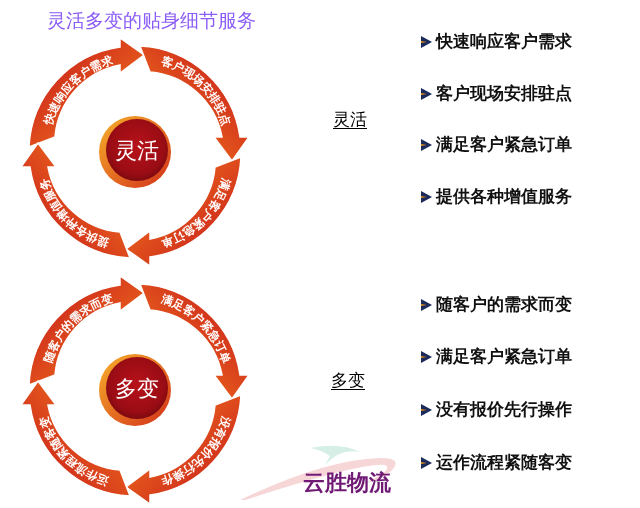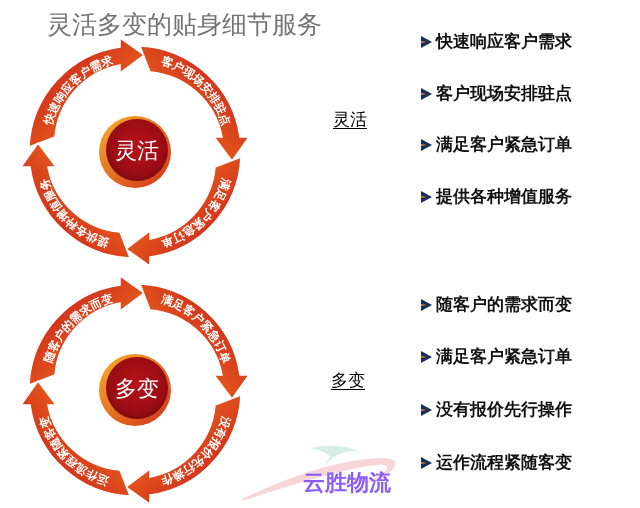--- a/index.html
+++ b/index.html
@@ -1,36 +1,36 @@
 <!DOCTYPE html>
 <html><head>
 <meta charset="utf-8">
 <style>
   html, body { margin:0; padding:0; background:#ffffff; }
   body { width:640px; height:508px; position:relative; overflow:hidden;
          font-family:"DejaVu Sans", sans-serif; }
-  .title { position:absolute; left:47px; top:8px; font-size:25px; color:#737373;
+  .title { position:absolute; left:47px; top:8px; font-size:19px; color:#8b5cf6;
            letter-spacing:0px; white-space:nowrap; }
   .cycle { position:absolute; left:20px; width:230px; height:230px; }
   .cycle svg { width:230px; height:230px; display:block; }
   .seg-text { font-family:"DejaVu Sans", sans-serif; font-size:11.5px; fill:#ffffff; font-weight:bold; }
   .center-text { font-family:"DejaVu Sans", sans-serif; font-size:22px; fill:#ffffff; }
   .group-label { position:absolute; font-family:"DejaVu Serif", serif; font-size:17px; color:#000;
                  text-decoration:underline; text-underline-offset:3px; }
   .bullets { position:absolute; left:421px; }
   .bullet { position:absolute; white-space:nowrap; font-family:"DejaVu Sans", sans-serif;
             font-size:17px; font-weight:bold; color:#111; display:flex; align-items:center; }
   .arrow { display:inline-block; width:0; height:0; margin-right:4px;
            border-top:6px solid transparent; border-bottom:6px solid transparent;
            border-left:11px solid #1a2a5a; position:relative; }
   .arrow::after { content:""; position:absolute; left:-11px; top:-1px; width:0; height:0;
            border-top:1px solid transparent; border-bottom:1px solid transparent;
            border-left:6px solid #e08a1e; }
   .watermark { position:absolute; left:230px; top:420px; width:190px; height:80px; pointer-events:none; }
-  .wm-text { position:absolute; left:303px; top:468px; font-size:22px; color:#8b5cf6;
+  .wm-text { position:absolute; left:303px; top:468px; font-size:22px; color:#701a75;
              white-space:nowrap; font-weight:bold; }
 </style>
 </head>
 <body>
 
 <div class="title">灵活多变的贴身细节服务</div>
 
 <div class="cycle" style="top:37px;">
   <svg viewBox="0 0 230 230">
     <defs>

